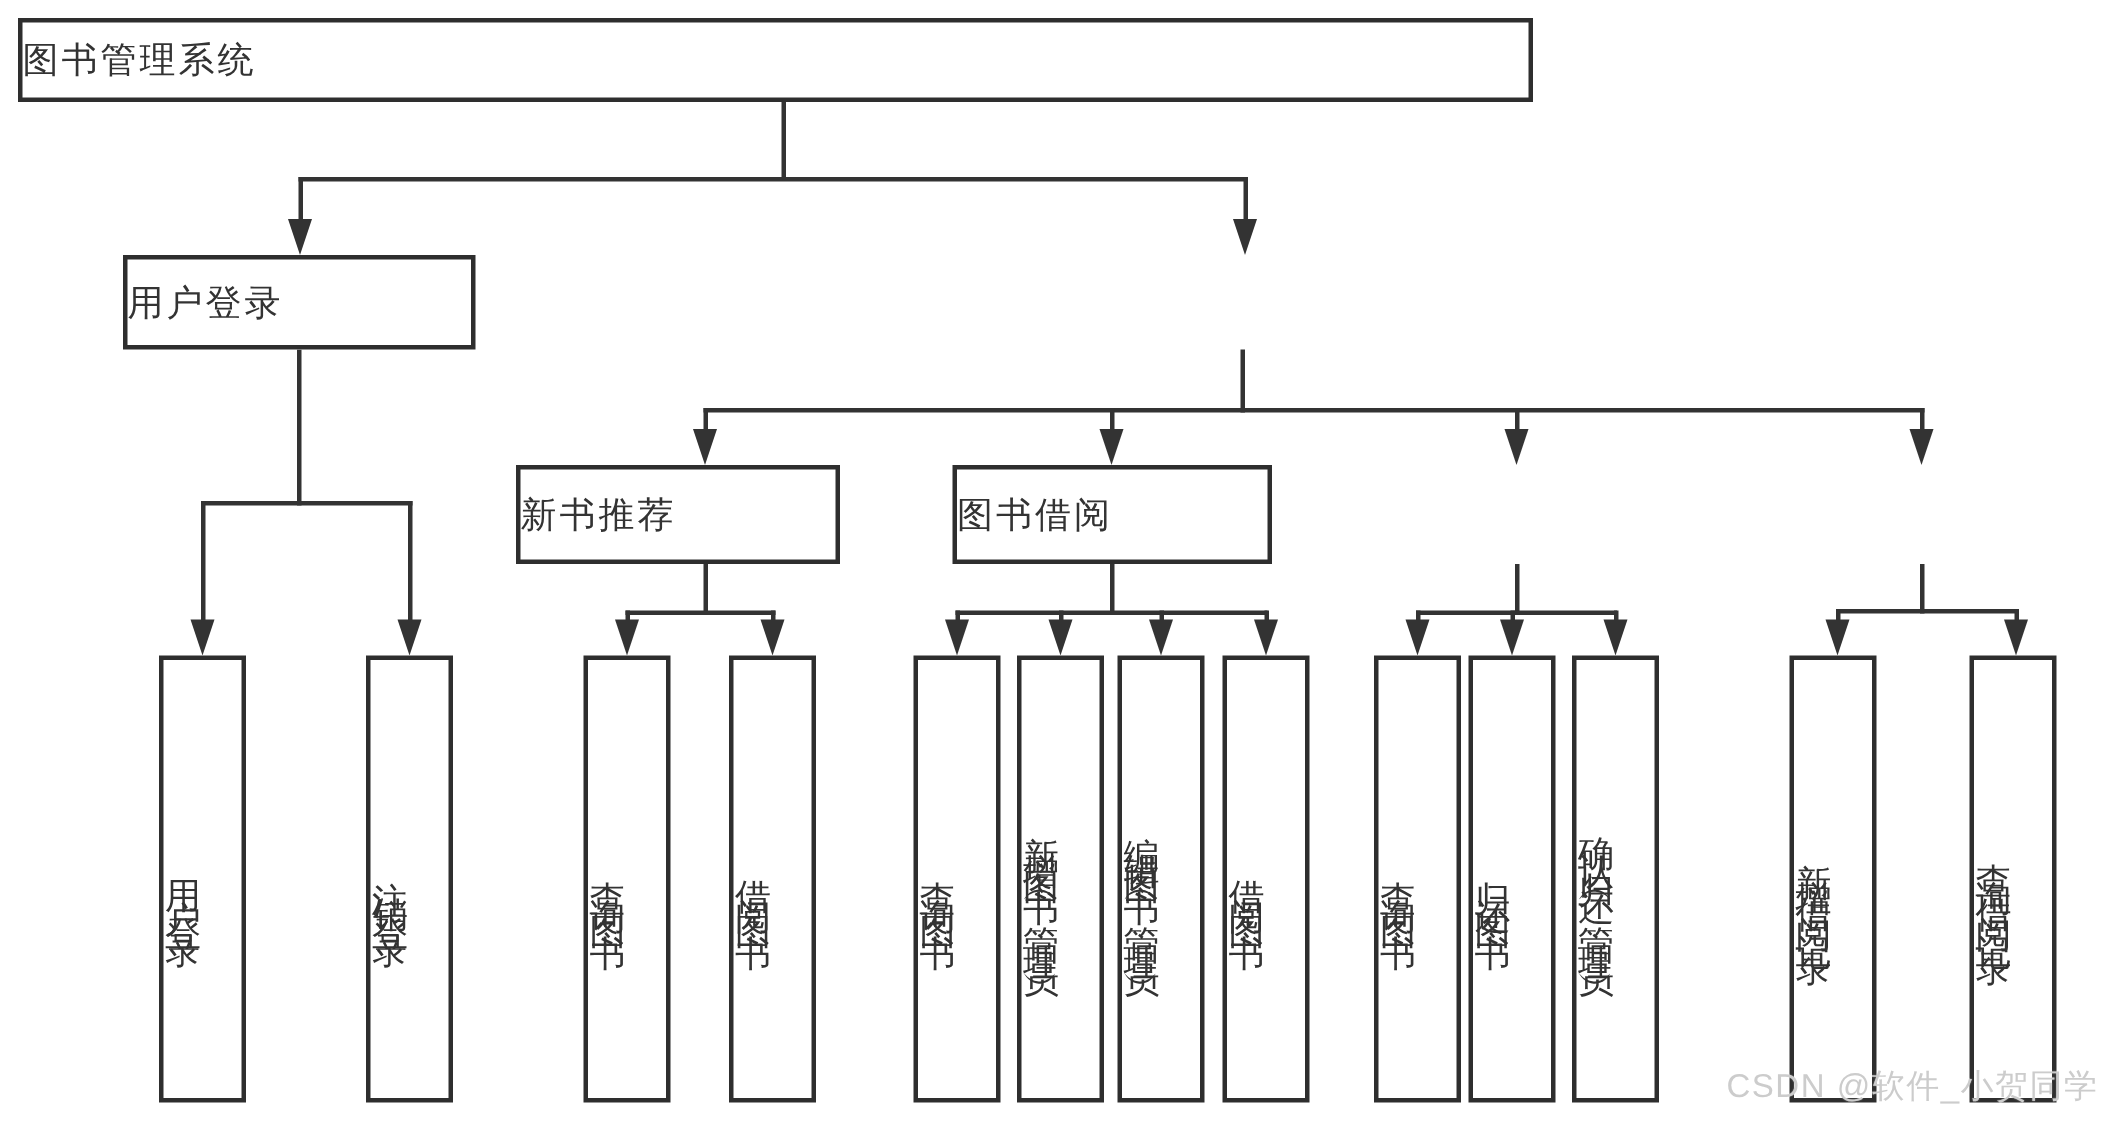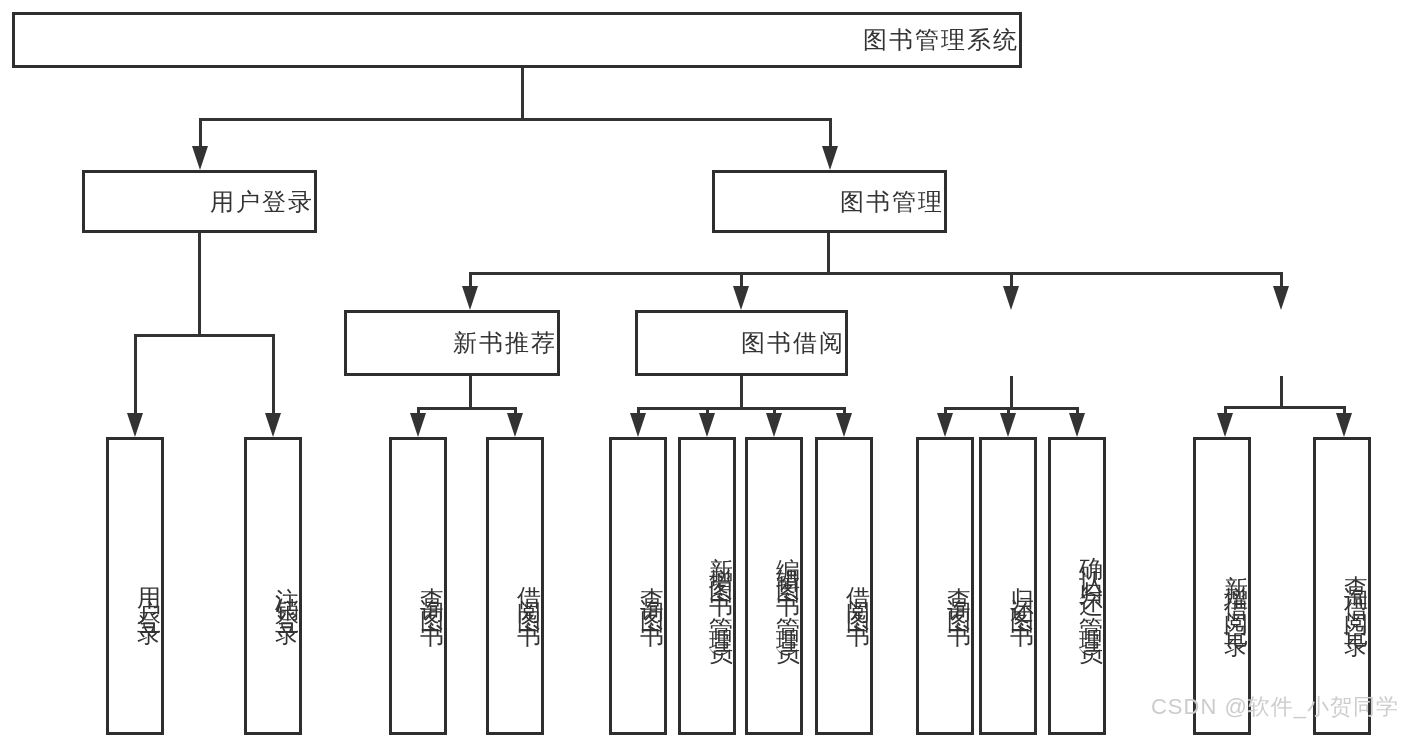--- a/index.html
+++ b/index.html
@@ -10,38 +10,38 @@
     --wm:#cccccc;
   }
   html,body{margin:0;padding:0;background:var(--bg);}
   .stage{
     position:relative;width:1405px;height:747px;background:var(--bg);
     font-family:"Liberation Sans","DejaVu Sans",sans-serif;color:var(--text);
     overflow:hidden;
   }
   .node{
     position:absolute;background:#fff;border:3px solid var(--box-border);
-    display:flex;align-items:center;justify-content:flex-end;
+    display:flex;align-items:center;justify-content:flex-start;
     box-sizing:border-box;font-size:24px;letter-spacing:2px;
   }
   .tall{width:58px;height:298px;top:437px;}
   .tall span{
     writing-mode:vertical-rl;letter-spacing:12px;line-height:1;
     margin-bottom:-12px;
   }
   .hl,.vl{position:absolute;background:var(--line);}
   .hl{height:3px;}
   .vl{width:3px;}
   .arr{
     position:absolute;width:0;height:0;
     border-left:8px solid transparent;border-right:8px solid transparent;
     border-top:24px solid var(--line);
   }
   .watermark{
-    position:absolute;right:6px;bottom:25px;z-index:5;
+    position:absolute;right:6px;bottom:8px;z-index:5;
     font-size:22px;letter-spacing:1px;color:var(--wm);
     text-shadow:0 0 1px rgba(255,255,255,.6);
     margin-left:27px;
   }
 </style>
 </head>
 <body>
 
 <div class="stage">
 
@@ -104,23 +104,20 @@
   <div class="vl" style="left:1343px;top:406px;height:11px"></div>
   <div class="arr" style="left:1336px;top:413px"></div>
 
   <div class="node" style="left:12px;top:12px;width:1010px;height:56px">
     <span>图书管理系统</span>
   </div>
 
   <div class="node" style="left:82px;top:170px;width:235px;height:63px">
     <span>用户登录</span>
   </div>
-  <div class="node" style="left:712px;top:170px;width:235px;height:63px">
-    <span>图书管理</span>
-  </div>
 
   <div class="node" style="left:344px;top:310px;width:216px;height:66px">
     <span>新书推荐</span>
   </div>
   <div class="node" style="left:635px;top:310px;width:213px;height:66px">
     <span>图书借阅</span>
   </div>
 
   <div class="node tall" style="left:106px">
     <span>用户登录</span>

